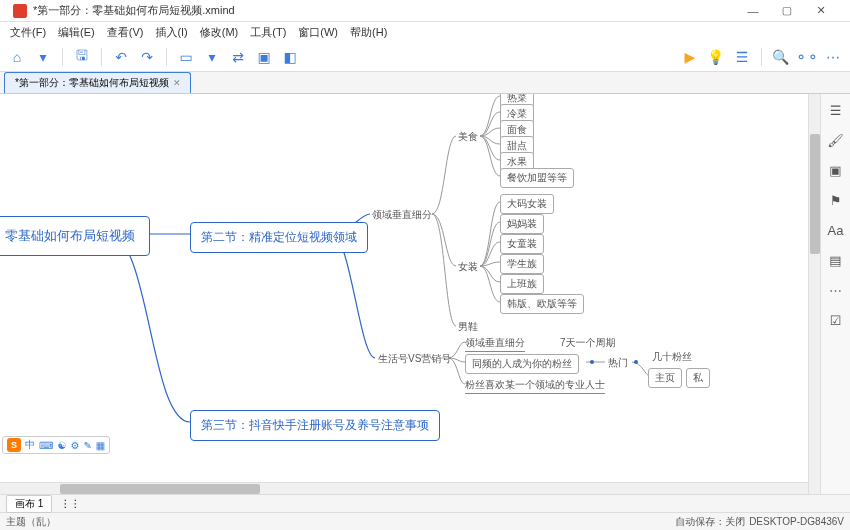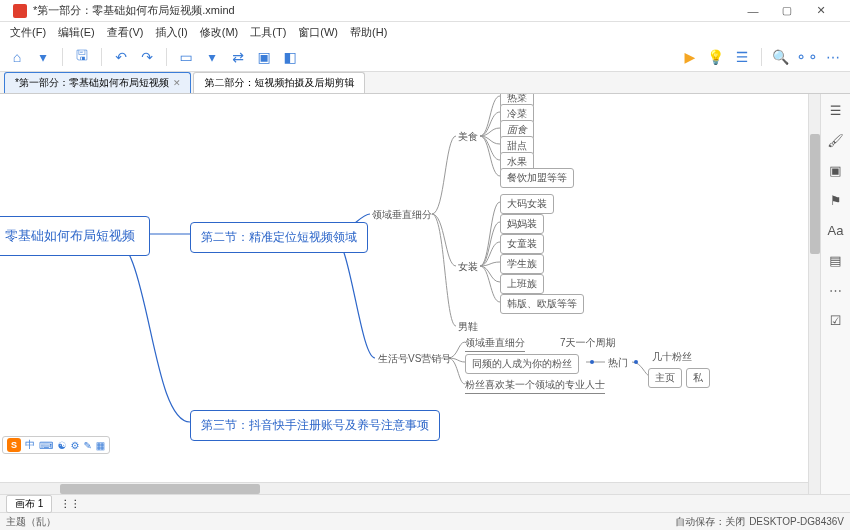--- a/index.html
+++ b/index.html
@@ -111,23 +111,20 @@
   <div class="tb-btn">🔍</div>
   <div class="tb-btn">⚬⚬</div>
   <div class="tb-btn">⋯</div>
 </div>
 
 <div class="tabbar">
   <div class="tab active">
     <span>*第一部分：零基础如何布局短视频</span>
     <span class="tab-close">✕</span>
   </div>
-  <div class="tab">
-    <span>第二部分：短视频拍摄及后期剪辑</span>
-  </div>
 </div>
 
 <div class="main">
   <div class="canvas-wrap">
     <div class="canvas">
 
       <svg class="wires">
 
         <path d="M108 140 C140 140 160 140 190 140"></path>
         <path d="M108 140 C150 140 150 328 190 328"></path>
@@ -167,21 +164,21 @@
 
       <div class="node sub" style="left:190px; top:128px;">第二节：精准定位短视频领域</div>
       <div class="node sub" style="left:190px; top:316px;">第三节：抖音快手注册账号及养号注意事项</div>
 
       <div class="leaf" style="left:372px; top:114px;">领域垂直细分</div>
       <div class="leaf" style="left:378px; top:258px;">生活号VS营销号</div>
 
       <div class="leaf" style="left:458px; top:36px;font-family:Liberation Serif, serif;">美食</div>
       <div class="leaf box" style="left:500px; top:-6px;">热菜</div>
       <div class="leaf box" style="left:500px; top:10px;">冷菜</div>
-      <div class="leaf box" style="left:500px; top:26px;font-style:italic;">面食</div>
+      <div class="leaf box" style="left:500px; top:26px;">面食</div>
       <div class="leaf box" style="left:500px; top:42px;">甜点</div>
       <div class="leaf box" style="left:500px; top:58px;">水果</div>
       <div class="leaf box" style="left:500px; top:74px;">餐饮加盟等等</div>
 
       <div class="leaf" style="left:458px; top:166px;">女装</div>
       <div class="leaf box" style="left:500px; top:100px;">大码女装</div>
       <div class="leaf box" style="left:500px; top:120px;">妈妈装</div>
       <div class="leaf box" style="left:500px; top:140px;">女童装</div>
       <div class="leaf box" style="left:500px; top:160px;">学生族</div>
       <div class="leaf box" style="left:500px; top:180px;">上班族</div>

